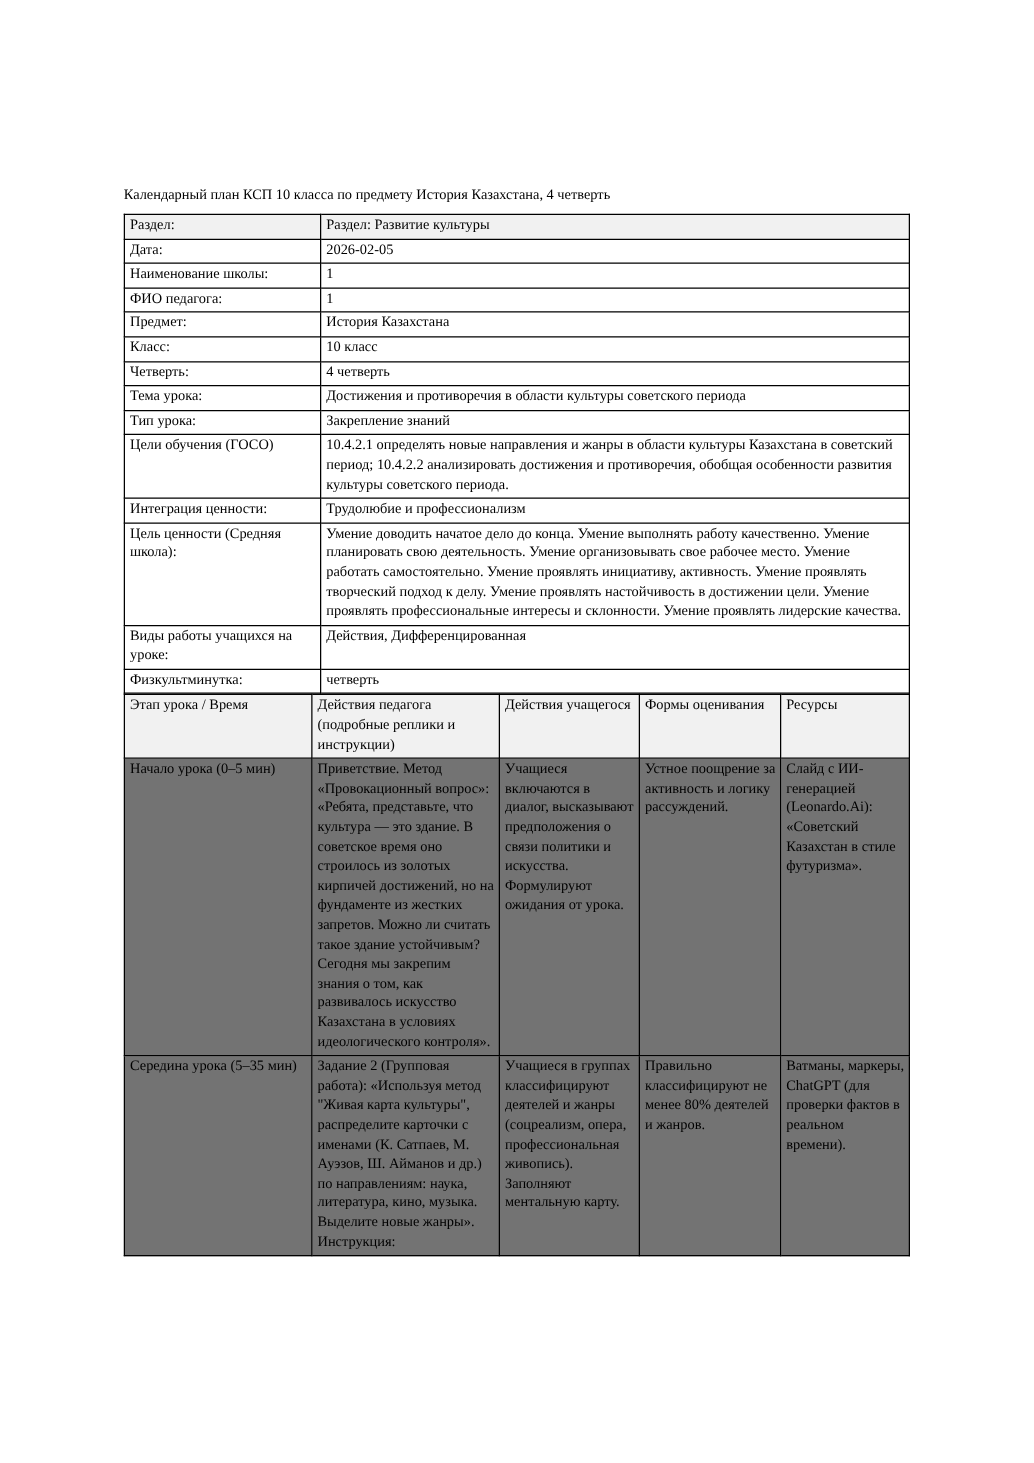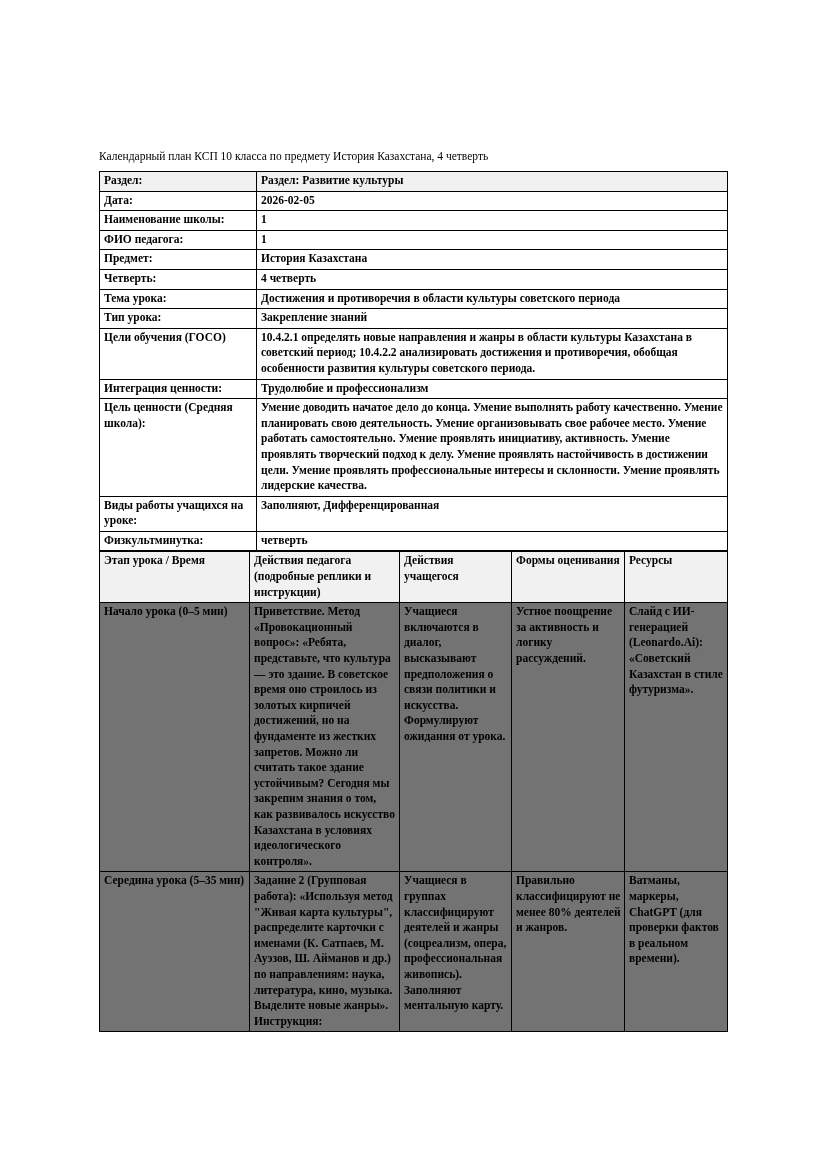--- a/index.html
+++ b/index.html
@@ -49,21 +49,21 @@
     width: 628px;
     font-size: 11.5px;
     line-height: 15.6px;
   }
 
   table td, table th {
     border: 1px solid #000000;
     padding: 1px 3px 2px 4px;
     vertical-align: top;
     text-align: left;
-    font-weight: bold;
+    font-weight: normal;
     word-wrap: break-word;
     overflow-wrap: break-word;
     hyphens: none;
   }
 
   
   #info-table col.c1 { width: 157px; }
   #info-table col.c2 { width: 471px; }
 
   #info-table tr.head-row td {
@@ -136,20 +136,24 @@
         <tr>
           <td>ФИО педагога:</td>
           <td>1</td>
         </tr>
 
         <tr>
           <td>Предмет:</td>
           <td>История Казахстана</td>
         </tr>
 
+        <tr>
+          <td>Класс:</td>
+          <td>10 класс</td>
+        </tr>
 
         <tr>
           <td>Четверть:</td>
           <td>4 четверть</td>
         </tr>
 
         <tr>
           <td>Тема урока:</td>
           <td>Достижения и противоречия в области культуры советского периода</td>
         </tr>
@@ -169,21 +173,21 @@
           <td>Трудолюбие и профессионализм</td>
         </tr>
 
         <tr>
           <td>Цель ценности (Средняя школа):</td>
           <td>Умение доводить начатое дело до конца. Умение выполнять работу качественно. Умение планировать свою деятельность. Умение организовывать свое рабочее место. Умение работать самостоятельно. Умение проявлять инициативу, активность. Умение проявлять творческий подход к делу. Умение проявлять настойчивость в достижении цели. Умение проявлять профессиональные интересы и склонности. Умение проявлять лидерские качества.</td>
         </tr>
 
         <tr>
           <td>Виды работы учащихся на уроке:</td>
-          <td>Заполняют, Дифференцированная</td>
+          <td>Действия, Дифференцированная</td>
         </tr>
 
         <tr>
           <td>Физкультминутка:</td>
           <td>четверть</td>
         </tr>
 
       </tbody>
     </table>
 

